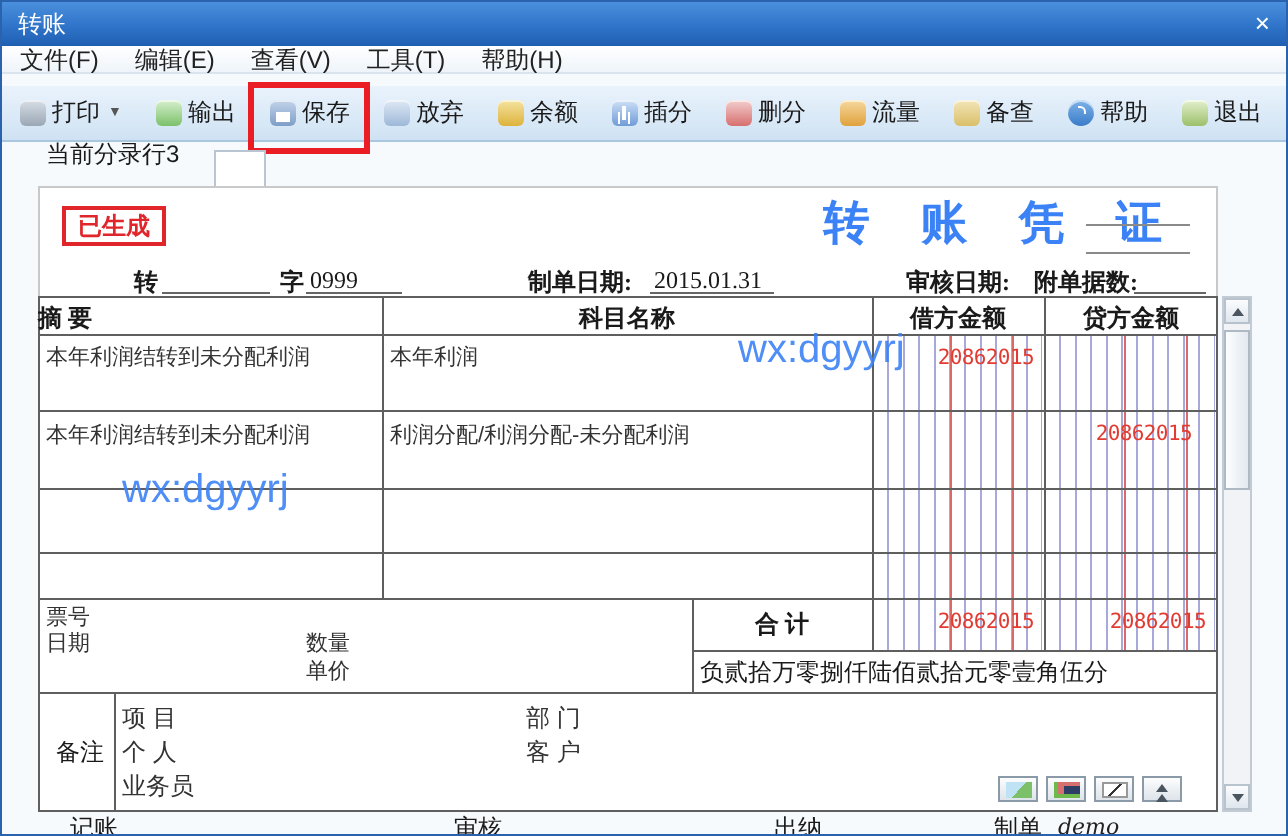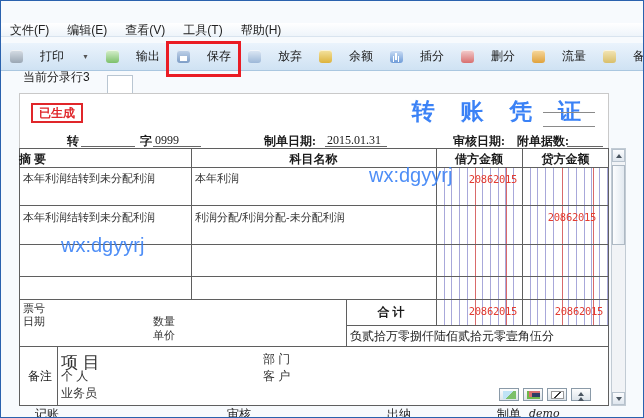--- a/index.html
+++ b/index.html
@@ -14,21 +14,21 @@
   .titlebar .close { position:absolute; right:8px; top:0; font-size:13px; cursor:default; color:#fff; }
 
   .menubar { position:absolute; left:0; top:22px; width:100%; height:14px;
     background:linear-gradient(#ffffff,#eef4fa); border-bottom:1px solid #d9e4ef;
     font-size:12px; color:#222; display:flex; align-items:center; }
   .menubar span { padding:0 9px; line-height:20px; }
 
   .toolbar { position:absolute; left:0; top:42px; width:100%; height:28px;
     background:linear-gradient(#eaf3fc,#cfe2f3); border-bottom:1px solid #aac7e0;
     display:flex; align-items:center; padding-left:6px; gap:11px; font-size:12px; color:#1a1a1a; }
-  .tb-item { display:flex; align-items:center; gap:17px; padding:2px 3px; position:relative; white-space:nowrap; }
+  .tb-item { display:flex; align-items:center; gap:3px; padding:2px 3px; position:relative; white-space:nowrap; }
   .tbi { width:13px; height:13px; border-radius:3px; display:inline-block; box-shadow:inset 0 1px 0 rgba(255,255,255,.6); position:relative; }
   .ic-print   { background:linear-gradient(#d7dee6,#9aa7b4); }
   .ic-export  { background:linear-gradient(#d8f0cf,#7cc06a); }
   .ic-save    { background:linear-gradient(#c3d4ea,#7e9ec7); }
   .ic-save::after { content:""; position:absolute; left:3px; bottom:2px; width:7px; height:5px; background:#fff; }
   .ic-discard { background:linear-gradient(#dfe9f5,#9db8d8); }
   .ic-balance { background:linear-gradient(#f4e3a1,#ddb33c); }
   .ic-insert  { background:linear-gradient(#cfe0f6,#6f9cd8); }
   .ic-insert::after { content:""; position:absolute; left:5.5px; top:3px; width:2px; height:7px; background:#fff; box-shadow:-2.5px 2.5px 0 -0.5px #fff,2.5px 2.5px 0 -0.5px #fff; }
   .ic-delete  { background:linear-gradient(#f3cfcf,#d86f6f); }
@@ -88,20 +88,24 @@
   .sig { position:absolute; top:405px; font-size:12px; color:#1a1a1a; }
   .demo { font-family:"DejaVu Serif",serif; font-style:italic; font-size:11px; color:#222; }
   input.tiny { position:absolute; left:106px; top:74px; width:26px; height:19px;
     border:1px solid #b9c6d2; background:#fff; }
 </style>
 </head>
 <body>
 
 <div class="win">
 
+  <div class="titlebar">
+    <span>转账</span>
+    <span class="close">×</span>
+  </div>
 
   <div class="menubar">
     <span>文件(F)</span>
     <span>编辑(E)</span>
     <span>查看(V)</span>
     <span>工具(T)</span>
     <span>帮助(H)</span>
   </div>
 
   <div class="toolbar">
@@ -220,21 +224,21 @@
   <div class="cell-txt" style="left:22px; top:300px;">票号</div>
   <div class="cell-txt" style="left:22px; top:313px;">日期</div>
   <div class="cell-txt" style="left:152px; top:313px;">数量</div>
   <div class="cell-txt" style="left:152px; top:327px;">单价</div>
   <div class="lbl serif b" style="left:345px; top:303px; width:90px; text-align:center;">合 计</div>
   <div class="amt" style="left:436px; top:304px; width:80px;">20862015</div>
   <div class="amt" style="left:522px; top:304px; width:80px;">20862015</div>
   <div class="lbl" style="left:349px; top:327px; font-size:12px;">负贰拾万零捌仟陆佰贰拾元零壹角伍分</div>
 
   <div class="lbl" style="left:27px; top:367px;">备注</div>
-  <div class="cell-txt" style="left:60px; top:350px; font-size:17px;">项 目</div>
+  <div class="cell-txt" style="left:60px; top:350px; font-size:12px;">项 目</div>
   <div class="cell-txt" style="left:60px; top:367px; font-size:12px;">个 人</div>
   <div class="cell-txt" style="left:60px; top:384px; font-size:12px;">业务员</div>
   <div class="cell-txt" style="left:262px; top:350px; font-size:12px;">部 门</div>
   <div class="cell-txt" style="left:262px; top:367px; font-size:12px;">客 户</div>
 
   <div class="mini-btn" style="left:498px;">
       <i class="mi-1"></i>
     </div>
   <div class="mini-btn" style="left:522px;">
       <i class="mi-2"></i>

